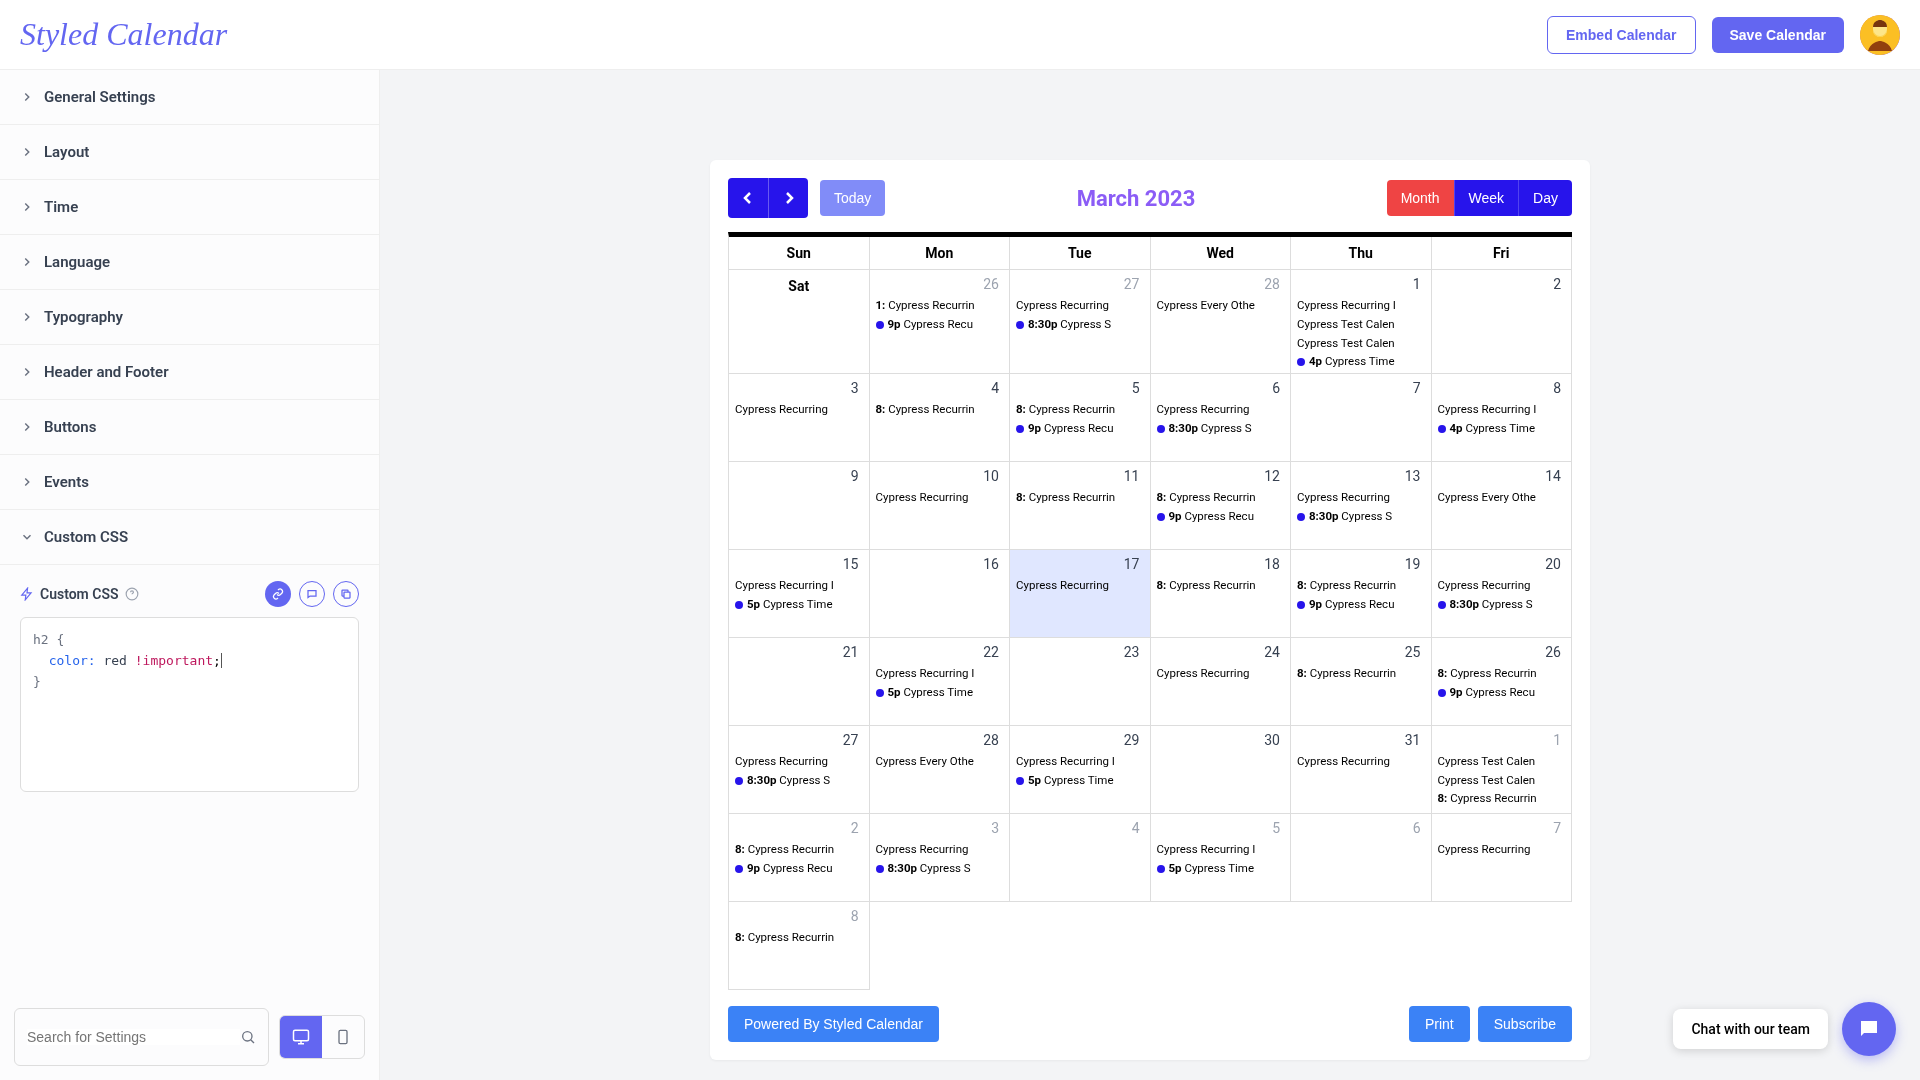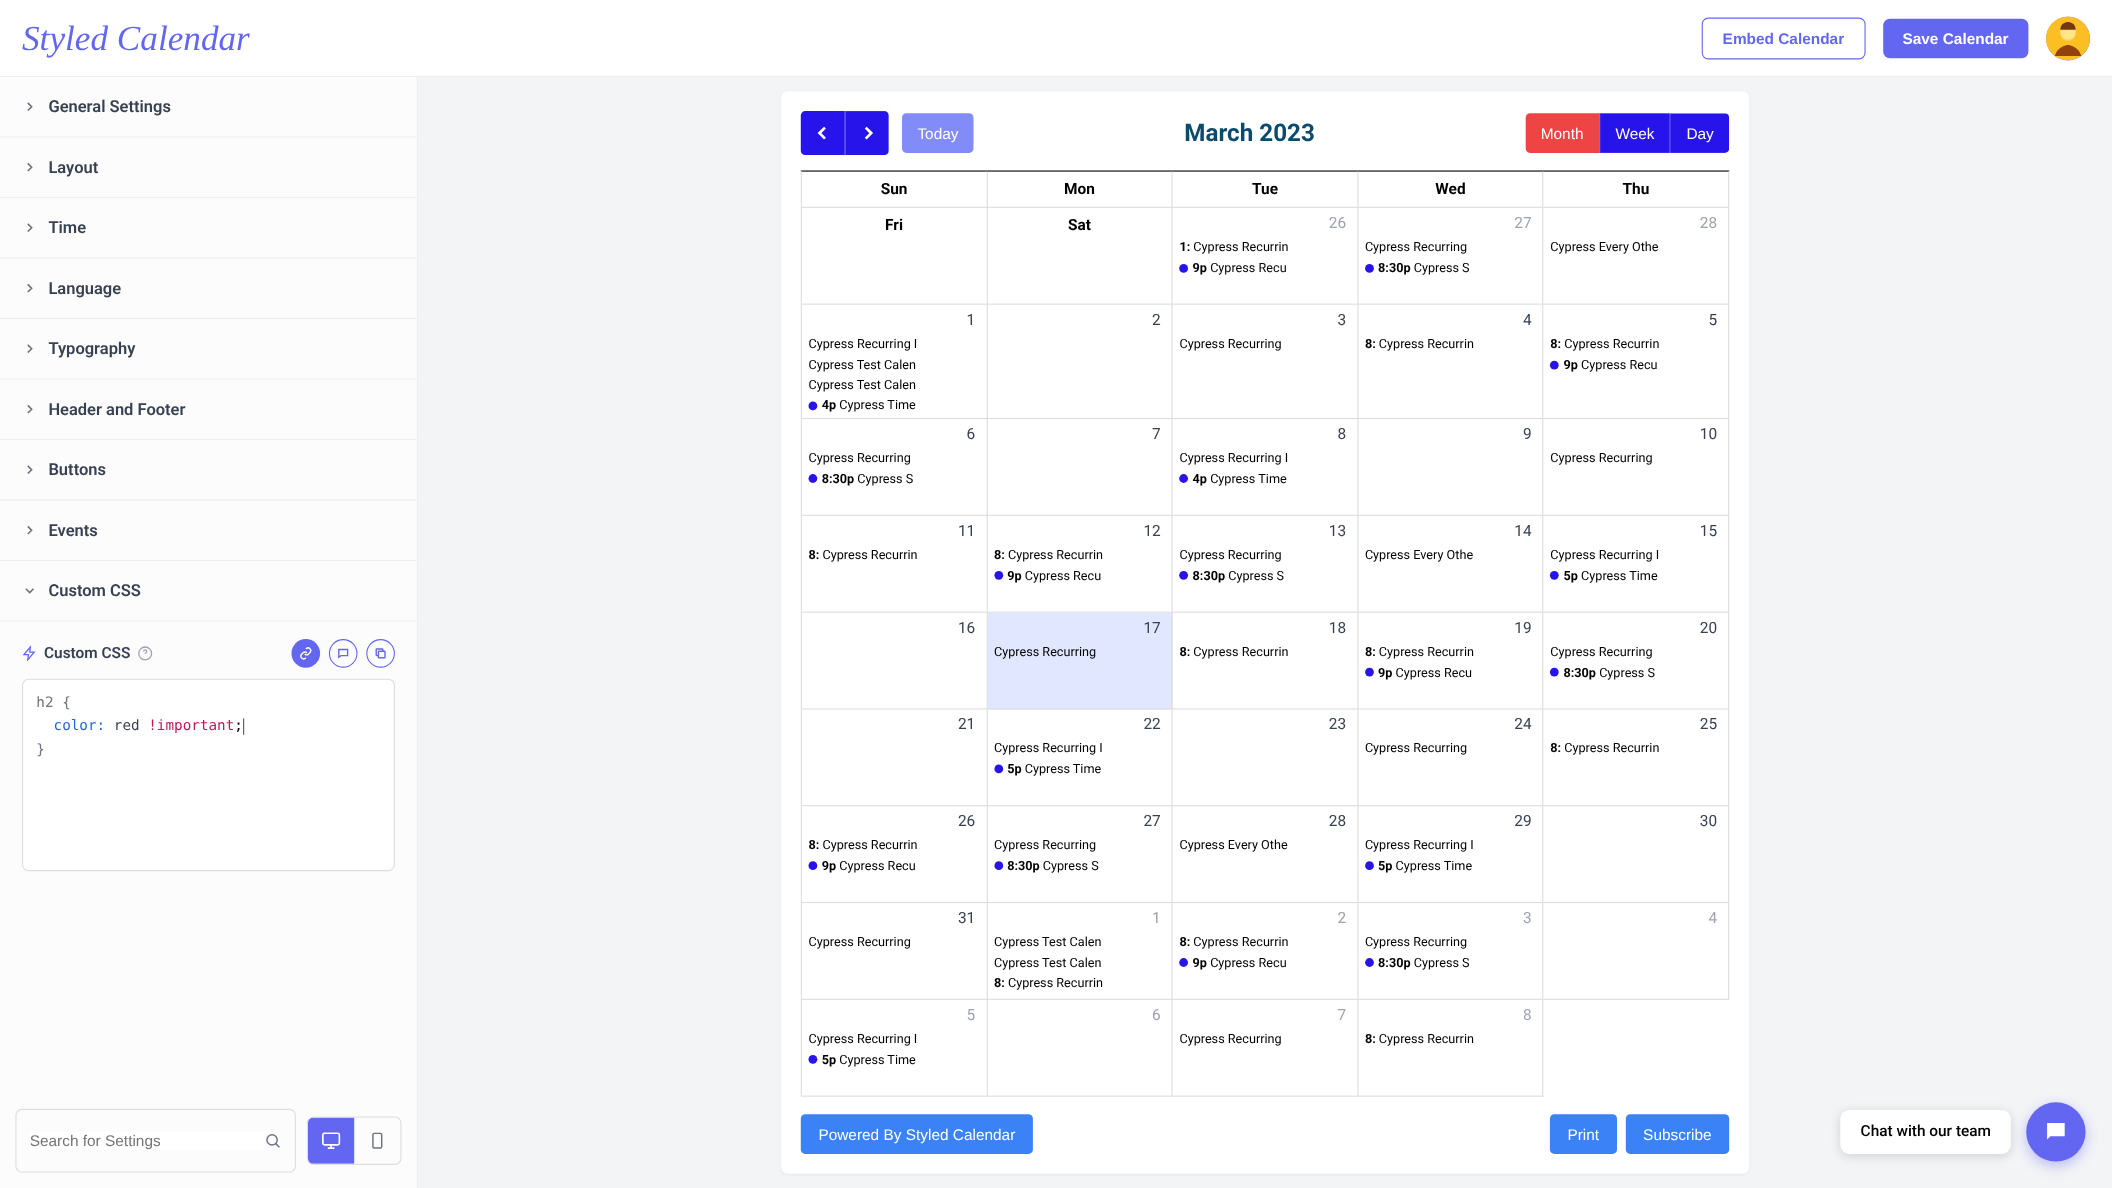--- a/index.html
+++ b/index.html
@@ -38,39 +38,39 @@
     
     .sidebar-footer{ padding:14px; display:flex; gap:10px; align-items:center;}
     .search-box{flex:1; display:flex; align-items:center; border:1px solid #ddd; border-radius:6px; padding:20px 12px; justify-content:flex-end;}
     .search-box input{border:none; outline:none; font-size:14px; width:100%; color:#6b7280;}
     .device-toggle{display:flex; border:1px solid #ddd; border-radius:6px; overflow:hidden;}
     .device-btn{width:42px; height:42px; display:flex; align-items:center; justify-content:center; cursor:pointer;}
     .device-btn.active{background:#6366f1; color:#fff;}
     .device-btn:not(.active){color:#6b7280;}
     
     
-    .preview{flex:1; background:#f3f4f6; padding:20px 0; display:flex; justify-content:center; align-items:center;}
+    .preview{flex:1; background:#f3f4f6; padding:20px 0; display:flex; justify-content:center; align-items:flex-end;}
     .calendar{width:880px; background:#fff; border-radius:6px; padding:18px; box-shadow:0 1px 3px rgba(0,0,0,0.05);}
     
     .cal-header{display:flex; align-items:center; justify-content:space-between; margin-bottom:14px;}
     .cal-nav{display:flex; gap:6px; align-items:center;}
     .nav-btn{background:#2714eb; color:#fff; width:40px; height:40px; border:none; border-radius:4px; cursor:pointer; display:flex; align-items:center; justify-content:center; font-size:16px;}
     .nav-group{display:flex;}
     .nav-group .nav-btn:first-child{border-radius:4px 0 0 4px;}
     .nav-group .nav-btn:last-child{border-radius:0 4px 4px 0; border-left:1px solid rgba(255,255,255,0.3);}
     .today-btn{background:#818cf8; color:#fff; padding:10px 14px; border:none; border-radius:4px; cursor:pointer; font-size:14px; margin-left:6px;}
-    .cal-title{font-size:22px; font-weight:700; color:#0c4a6e;}
+    .cal-title{font-size:22px; font-weight:700; color:#8b5cf6;}
     .view-toggle{display:flex;}
     .view-btn{background:#2714eb; color:#fff; padding:10px 14px; border:none; cursor:pointer; font-size:14px;}
     .view-btn:first-child{border-radius:4px 0 0 4px;}
     .view-btn:last-child{border-radius:0 4px 4px 0;}
     .view-btn+.view-btn{border-left:1px solid rgba(255,255,255,0.2);}
     .view-btn.active{background:#ef4444;}
     
-    .grid{display:grid; grid-template-columns:repeat(5,1fr); border-top:1px solid #000000; border-left:1px solid #ddd;}
+    .grid{display:grid; grid-template-columns:repeat(6,1fr); border-top:5px solid #000000; border-left:1px solid #ddd;}
     .day-header{text-align:center; padding:8px; font-weight:700; font-size:14px; border-right:1px solid #ddd; border-bottom:1px solid #ddd;}
     .day-cell{border-right:1px solid #ddd; border-bottom:1px solid #ddd; min-height:88px; padding:2px 4px; overflow:hidden; font-size:12px; position:relative;}
     .day-num{text-align:right; padding:4px 6px; font-size:14px; color:#374151;}
     .day-num.other{color:#9ca3af;}
     .day-cell.today{background:#e0e7ff;}
     .event{white-space:nowrap; overflow:hidden; text-overflow:clip; padding:1px 2px; font-size:11.5px; line-height:1.45;}
     .event .time{font-weight:700;}
     .dot{display:inline-block; width:8px; height:8px; background:#2714eb; border-radius:50%; margin-right:4px; vertical-align:middle;}
     .prefix{font-weight:700;}
     

